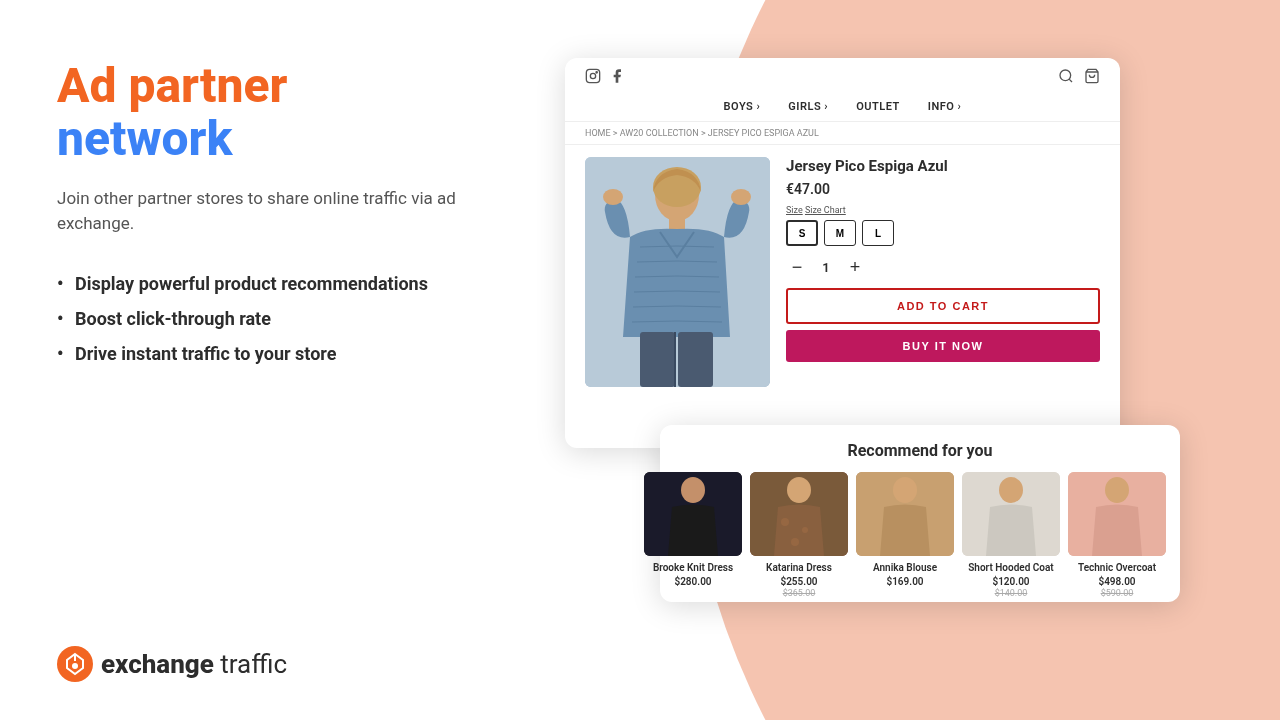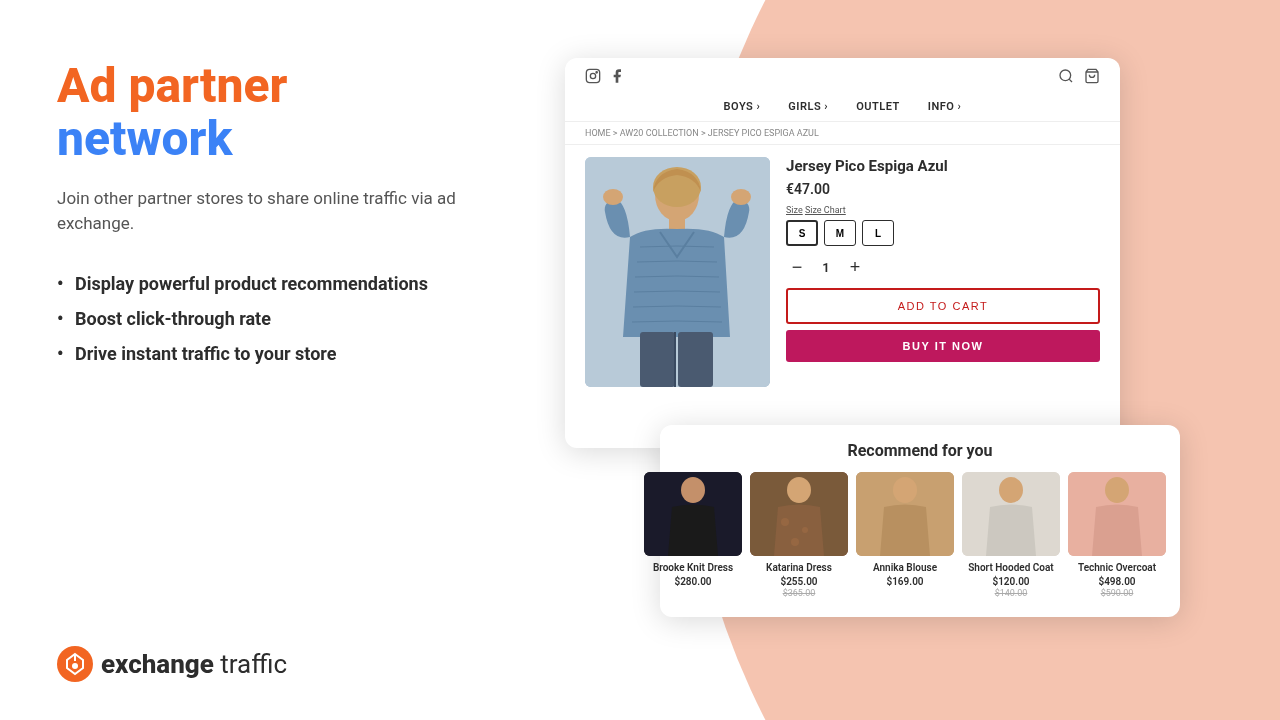--- a/index.html
+++ b/index.html
@@ -269,21 +269,21 @@
       text-align: center;
     }
 
     .add-to-cart-btn {
       width: 100%;
       padding: 10px;
       border: 2px solid #c41a1a;
       background: #fff;
       color: #c41a1a;
       font-size: 11px;
-      font-weight: 400;
+      font-weight: 700;
       letter-spacing: 1.5px;
       border-radius: 3px;
       cursor: pointer;
       margin-bottom: 6px;
     }
 
     .buy-now-btn {
       width: 100%;
       padding: 10px;
       border: none;
@@ -299,21 +299,21 @@
     
     .recommend-panel {
       position: absolute;
       top: 425px;
       left: 660px;
       width: 520px;
       background: #fff;
       border-radius: 12px;
       box-shadow: 0 4px 30px rgba(0,0,0,0.15);
       z-index: 4;
-      padding: 16px 14px 19px;
+      padding: 16px 14px 4px;
     }
 
     .recommend-title {
       text-align: center;
       font-size: 16px;
       font-weight: 700;
       color: #2d2d2d;
       margin-bottom: 12px;
     }
 

